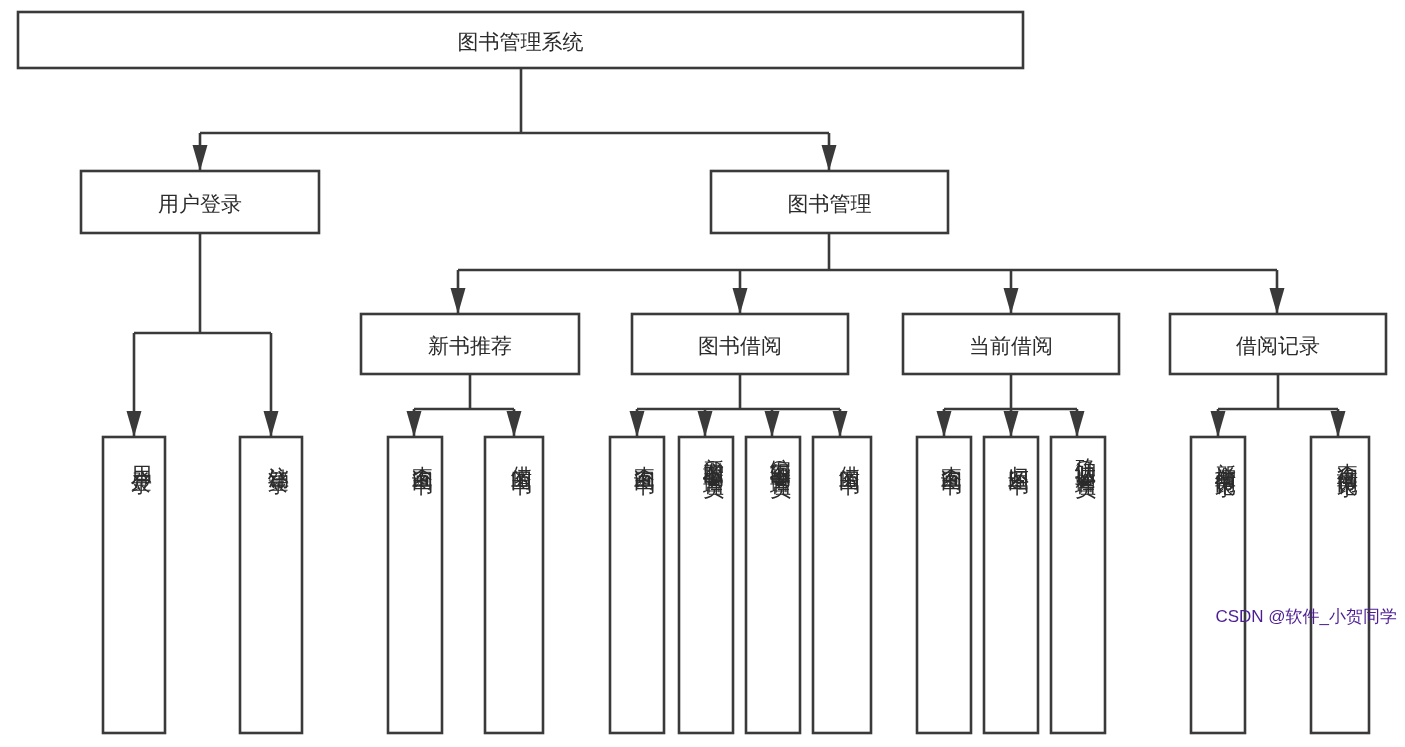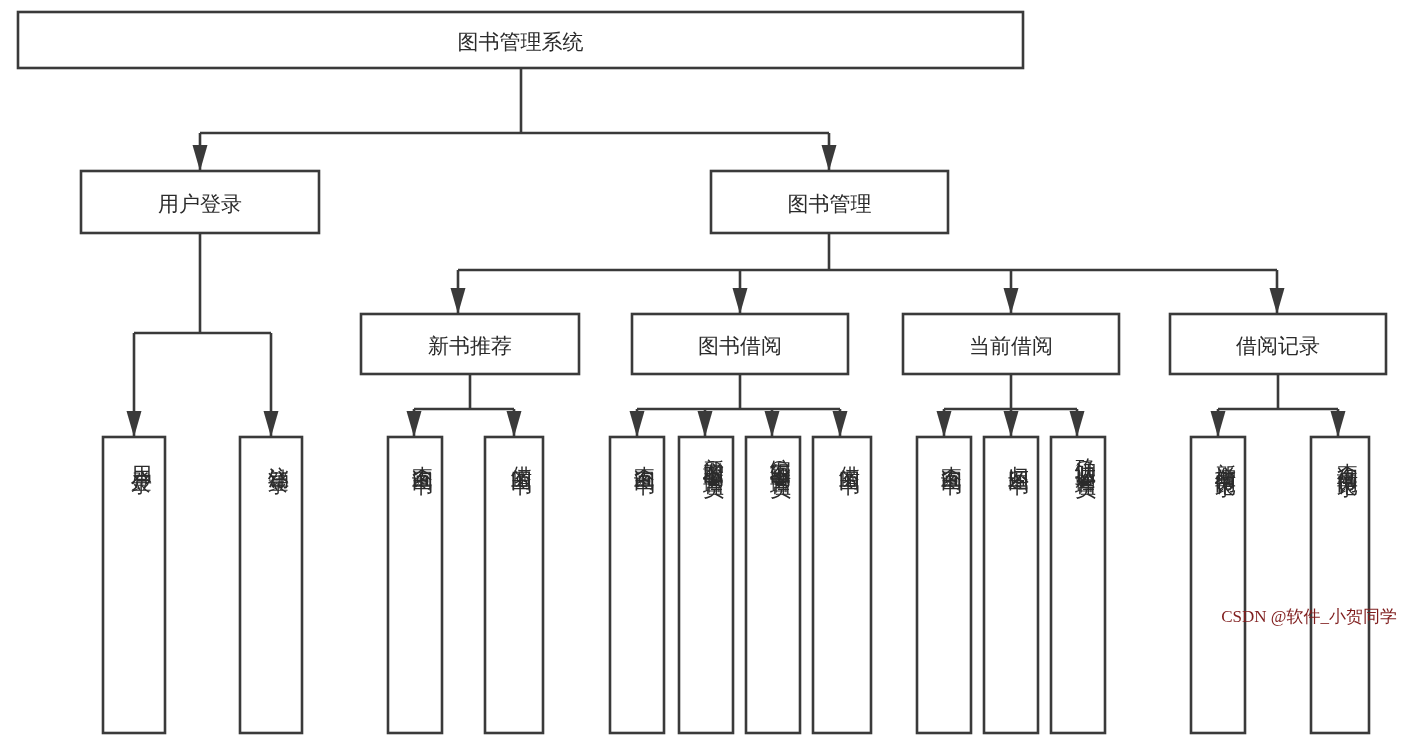--- a/index.html
+++ b/index.html
@@ -55,23 +55,23 @@
     font-size: 21px;
     text-anchor: middle;
     writing-mode: vertical-rl;
     glyph-orientation-vertical: 0;
     letter-spacing: 3px;
   }
   .watermark-text {
     position: absolute;
     right: 8px;
     bottom: 6px;
-    font-family: Liberation Serif, serif;
+    font-family: Liberation Sans, sans-serif;
     font-size: 17px;
-    color: #7f1d1d;
+    color: #4c1d95;
     white-space: nowrap;
     user-select: none;
   }
 </style>
 </head>
 <body>
 
 <div id="diagram-root">
 
   <svg id="flowchart" viewBox="0 0 1405 747">

